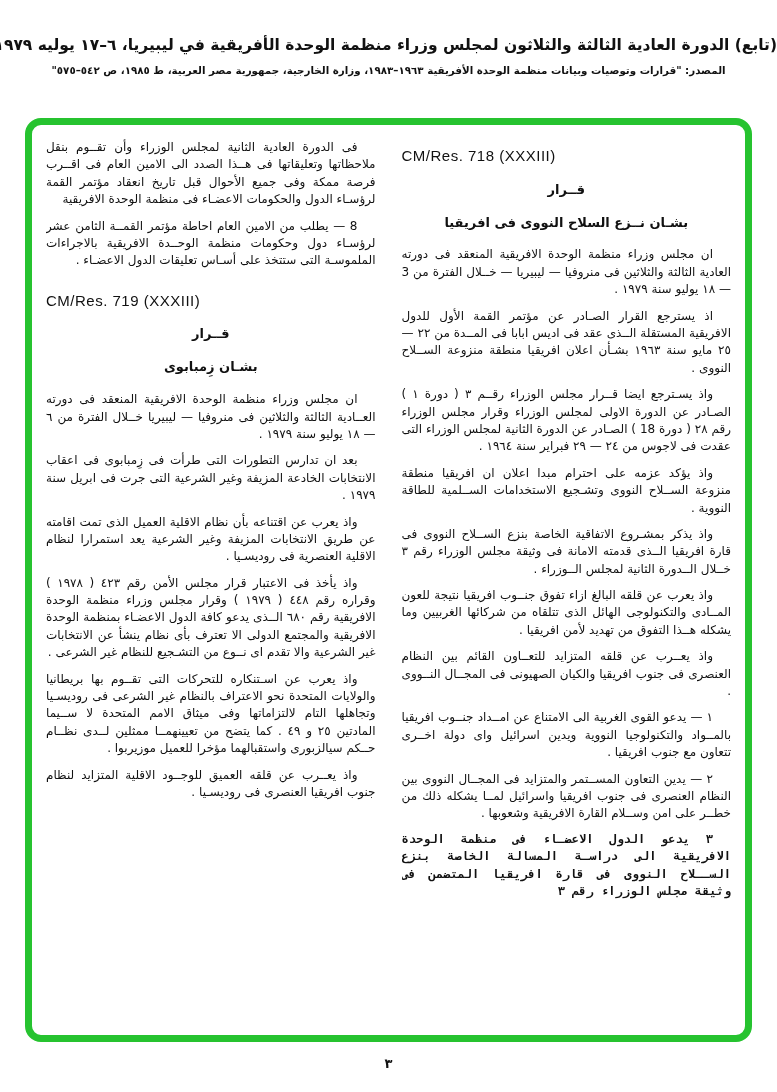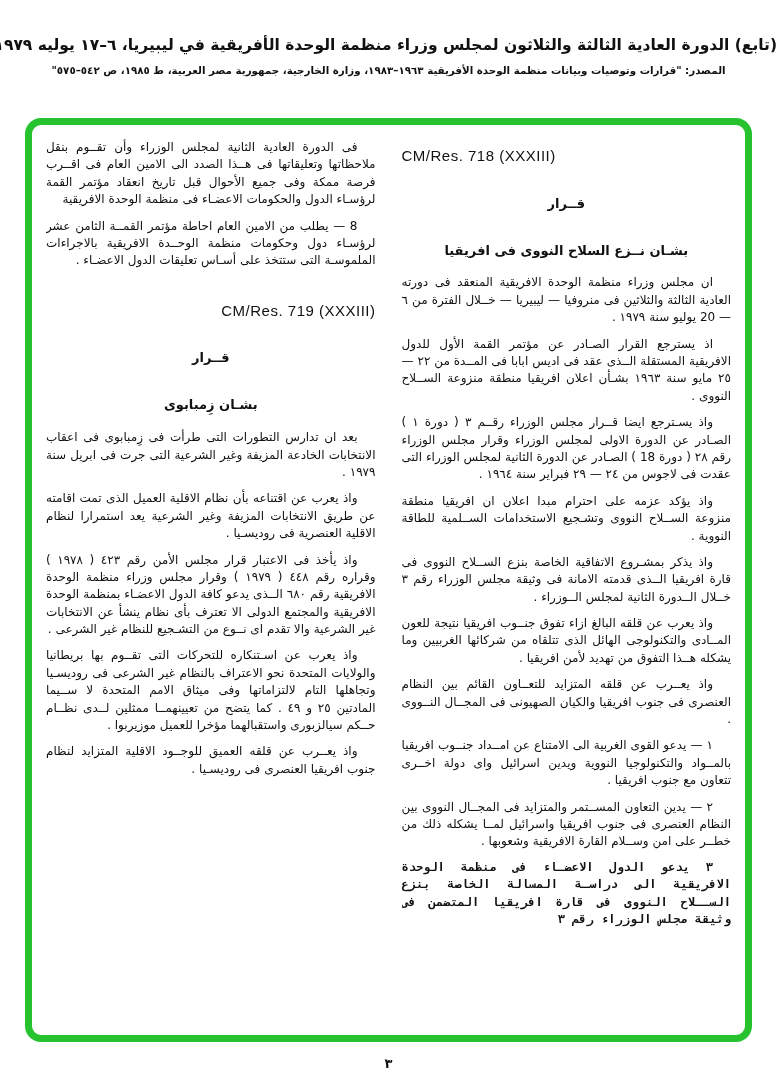--- a/index.html
+++ b/index.html
@@ -57,27 +57,27 @@
   .para.bold { font-weight: bold; font-family: Liberation Mono, monospace; }
   .para.latin {
     direction: ltr;
     text-align: left;
     text-indent: 0;
     font-family: Liberation Sans, sans-serif;
     font-size: 15px;
     letter-spacing: 0.5px;
     margin: 6px 0 14px 0;
   }
-  .para.gap { margin-top: 30px; text-align: right; }
+  .para.gap { margin-top: 20px; }
   .para.center {
     text-align: center;
     text-indent: 0;
     font-weight: bold;
     font-size: 13px;
-    margin: 28px 0 14px 0;
+    margin: 14px 0 14px 0;
   }
   .page-footer {
     position: absolute;
     left: 0; right: 0;
     top: 1056px;
     text-align: center;
   }
   .pageno { font-weight: bold; font-size: 13px; }
 </style>
 </head>
@@ -89,37 +89,38 @@
     <div class="h1">(تابع) الدورة العادية الثالثة والثلاثون لمجلس وزراء منظمة الوحدة الأفريقية في ليبيريا، ٦–١٧ يوليه ١٩٧٩</div>
     <div class="h2">المصدر: "قرارات وتوصيات وبيانات منظمة الوحدة الأفريقية ١٩٦٣–١٩٨٣، وزارة الخارجية، جمهورية مصر العربية، ط ١٩٨٥، ص ٥٤٢–٥٧٥"</div>
   </header>
 
   <div class="green-box">
     <div class="columns">
       <section class="col">
           <p class="para latin">CM/Res. 718 (XXXIII)</p>
           <p class="para center">قــرار</p>
           <p class="para center">بشـان نــزع السلاح النووى فى افريقيا</p>
-          <p class="para ">ان مجلس وزراء منظمة الوحدة الافريقية المنعقد فى دورته العادية الثالثة والثلاثين فى منروفيا — ليبيريا — خــلال الفترة من ٦ — 20 يوليو سنة ١٩٧٩ .</p>
+          <p class="para ">ان مجلس وزراء منظمة الوحدة الافريقية المنعقد فى دورته العادية الثالثة والثلاثين فى منروفيا — ليبيريا — خــلال الفترة من 3 — ١٨ يوليو سنة ١٩٧٩ .</p>
           <p class="para ">اذ يسترجع القرار الصـادر عن مؤتمر القمة الأول للدول الافريقية المستقلة الــذى عقد فى اديس ابابا فى المــدة من ٢٢ — ٢٥ مايو سنة ١٩٦٣ بشـأن اعلان افريقيا منطقة منزوعة الســلاح النووى .</p>
           <p class="para ">واذ يسـترجع ايضا قــرار مجلس الوزراء رقــم ٣ ( دورة ١ ) الصـادر عن الدورة الاولى لمجلس الوزراء وقرار مجلس الوزراء رقم ٢٨ ( دورة 18 ) الصـادر عن الدورة الثانية لمجلس الوزراء التى عقدت فى لاجوس من ٢٤ — ٢٩ فبراير سنة ١٩٦٤ .</p>
           <p class="para ">واذ يؤكد عزمه على احترام مبدا اعلان ان افريقيا منطقة منزوعة الســلاح النووى وتشـجيع الاستخدامات الســلمية للطاقة النووية .</p>
           <p class="para ">واذ يذكر بمشـروع الاتفاقية الخاصة بنزع الســلاح النووى فى قارة افريقيا الــذى قدمته الامانة فى وثيقة مجلس الوزراء رقم ٣ خــلال الــدورة الثانية لمجلس الــوزراء .</p>
           <p class="para ">واذ يعرب عن قلقه البالغ ازاء تفوق جنــوب افريقيا نتيجة للعون المــادى والتكنولوجى الهائل الذى تتلقاه من شركائها الغربيين وما يشكله هــذا التفوق من تهديد لأمن افريقيا .</p>
           <p class="para ">واذ يعــرب عن قلقه المتزايد للتعــاون القائم بين النظام العنصرى فى جنوب افريقيا والكيان الصهيونى فى المجــال النــووى .</p>
           <p class="para ">١ — يدعو القوى الغربية الى الامتناع عن امــداد جنــوب افريقيا بالمــواد والتكنولوجيا النووية ويدين اسرائيل واى دولة اخــرى تتعاون مع جنوب افريقيا .</p>
           <p class="para ">٢ — يدين التعاون المســتمر والمتزايد فى المجــال النووى بين النظام العنصرى فى جنوب افريقيا واسرائيل لمــا يشكله ذلك من خطــر على امن وســلام القارة الافريقية وشعوبها .</p>
           <p class="para bold">٣ يدعو الدول الاعضـاء فى منظمة الوحدة الافريقية الى دراسـة المسالة الخاصة بنزع الســلاح النووى فى قارة افريقيا المتضمن فى وثيقة مجلس الوزراء رقم ٣</p>
         </section>
       <section class="col">
           <p class="para ">فى الدورة العادية الثانية لمجلس الوزراء وأن تقــوم بنقل ملاحظاتها وتعليقاتها فى هــذا الصدد الى الامين العام فى اقــرب فرصة ممكة وفى جميع الأحوال قبل تاريخ انعقاد مؤتمر القمة لرؤسـاء الدول والحكومات الاعضـاء فى منظمة الوحدة الافريقية</p>
           <p class="para ">8 — يطلب من الامين العام احاطة مؤتمر القمــة الثامن عشر لرؤسـاء دول وحكومات منظمة الوحــدة الافريقية بالاجراءات الملموسـة التى ستتخذ على أسـاس تعليقات الدول الاعضـاء .</p>
           <p class="para latin gap">CM/Res. 719 (XXXIII)</p>
           <p class="para center">قــرار</p>
           <p class="para center">بشـان زِمبابوى</p>
+          <p class="para ">ان مجلس وزراء منظمة الوحدة الافريقية المنعقد فى دورته العــادية الثالثة والثلاثين فى منروفيا — ليبيريا خــلال الفترة من ٦ — ١٨ يوليو سنة ١٩٧٩ .</p>
           <p class="para ">بعد ان تدارس التطورات التى طرأت فى زِمبابوى فى اعقاب الانتخابات الخادعة المزيفة وغير الشرعية التى جرت فى ابريل سنة ١٩٧٩ .</p>
           <p class="para ">واذ يعرب عن اقتناعه بأن نظام الاقلية العميل الذى تمت اقامته عن طريق الانتخابات المزيفة وغير الشرعية يعد استمرارا لنظام الاقلية العنصرية فى روديسـيا .</p>
           <p class="para ">واذ يأخذ فى الاعتبار قرار مجلس الأمن رقم ٤٢٣ ( ١٩٧٨ ) وقراره رقم ٤٤٨ ( ١٩٧٩ ) وقرار مجلس وزراء منظمة الوحدة الافريقية رقم ٦٨٠ الــذى يدعو كافة الدول الاعضـاء بمنظمة الوحدة الافريقية والمجتمع الدولى الا تعترف بأى نظام ينشأ عن الانتخابات غير الشرعية والا تقدم اى نــوع من التشـجيع للنظام غير الشرعى .</p>
           <p class="para ">واذ يعرب عن اسـتنكاره للتحركات التى تقــوم بها بريطانيا والولايات المتحدة نحو الاعتراف بالنظام غير الشرعى فى روديسـيا وتجاهلها التام لالتزاماتها وفى ميثاق الامم المتحدة لا ســيما المادتين ٢٥ و ٤٩ . كما يتضح من تعيينهمــا ممثلين لــدى نظــام حــكم سيالزبورى واستقبالهما مؤخرا للعميل موزيربوا .</p>
           <p class="para ">واذ يعــرب عن قلقه العميق للوجــود الاقلية المتزايد لنظام جنوب افريقيا العنصرى فى روديسـيا .</p>
         </section>
     </div>
   </div>
 
   <footer class="page-footer">

